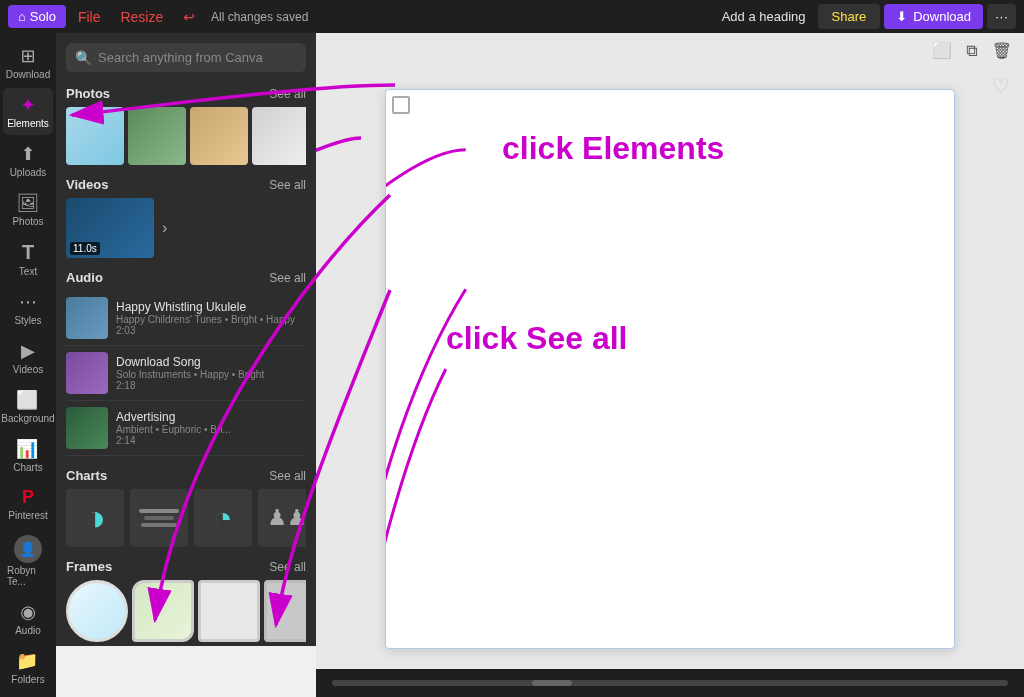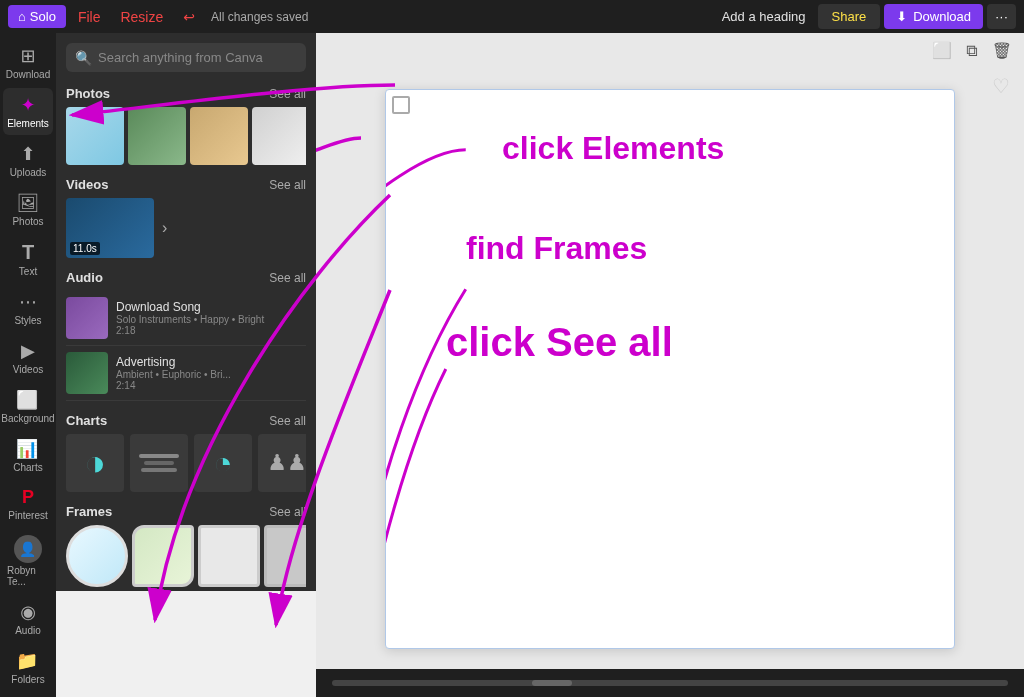--- a/index.html
+++ b/index.html
@@ -351,20 +351,28 @@
           <span style="color:#aaa;display:flex;align-items:center;padding:0 4px;font-size:16px;">›</span>
         </div>
       </div>
 
       <div class="section">
         <div class="section-header">
           <span class="section-title">Audio</span>
           <span class="see-all">See all</span>
         </div>
         <div class="audio-item">
+          <div class="audio-thumb a1"></div>
+          <div class="audio-info">
+            <div class="audio-title">Happy Whistling Ukulele</div>
+            <div class="audio-meta">Happy Childrens' Tunes • Bright • Happy</div>
+            <div class="audio-meta">2:03</div>
+          </div>
+        </div>
+        <div class="audio-item">
           <div class="audio-thumb a2"></div>
           <div class="audio-info">
             <div class="audio-title">Download Song</div>
             <div class="audio-meta">Solo Instruments • Happy • Bright</div>
             <div class="audio-meta">2:18</div>
           </div>
         </div>
         <div class="audio-item">
           <div class="audio-thumb a3"></div>
           <div class="audio-info">
@@ -427,22 +435,21 @@
     <div class="canvas-viewport">
 
       <span class="canvas-heart" style="position:absolute;right:14px;top:6px;color:#ccc;font-size:20px;">♡</span>
 
       <div class="canvas-page">
 
         <div class="canvas-checkbox"></div>
 
         <div class="annotation-layer">
           <span class="annotation-text" style="top:40px;left:80px;font-size:32px;margin-left:36px;">click Elements</span>
-          <span class="annotation-text" style="top:140px;left:80px;font-size:32px;">find Frames</span>
-          <span class="annotation-text" style="top:230px;left:60px;font-size:40px;">click See all</span>
+          <span class="annotation-text" style="top:230px;left:60px;font-size:32px;">click See all</span>
 
           <svg class="arrows-svg" viewBox="0 0 570 560">
 
             <path d="M 80 60 C 40 60, -20 110, -30 120" stroke="#cc00cc" stroke-width="3" fill="none" marker-end="url(#arr)"></path>
 
             <path d="M 80 200 C 30 280, -10 400, -20 480" stroke="#cc00cc" stroke-width="3" fill="none" marker-end="url(#arr)"></path>
 
             <path d="M 60 280 C 20 360, -10 480, -20 540" stroke="#cc00cc" stroke-width="3" fill="none" marker-end="url(#arr)"></path>
             <defs>
               <marker id="arr" markerWidth="8" markerHeight="8" refX="6" refY="3" orient="auto">

